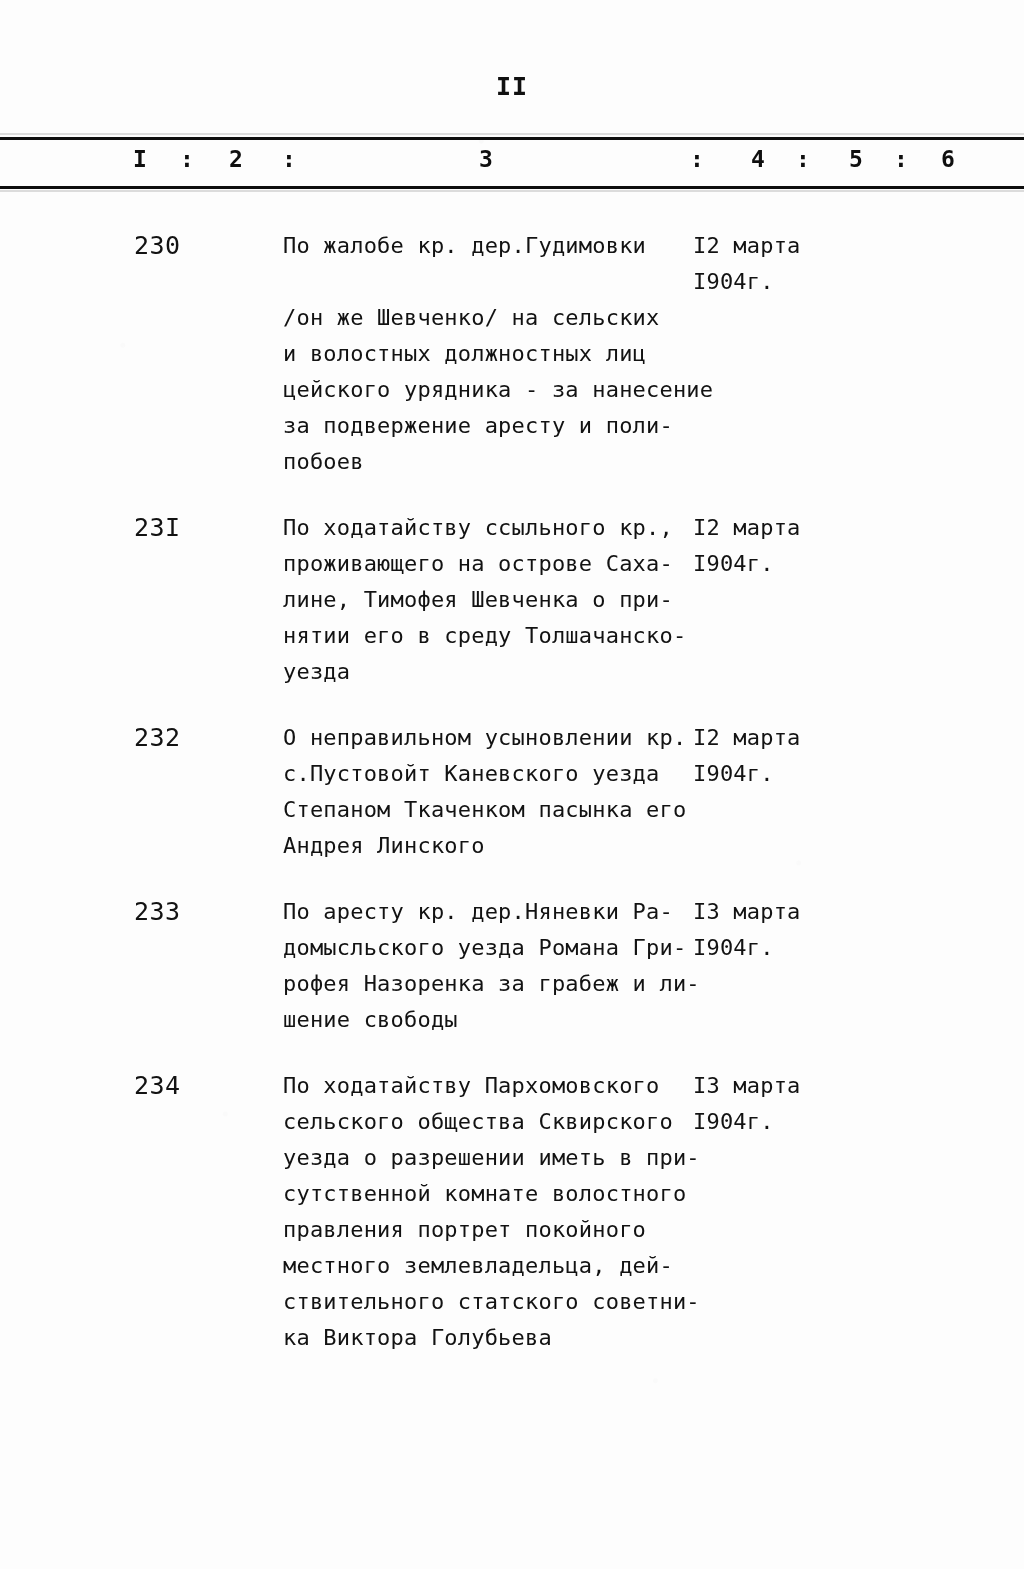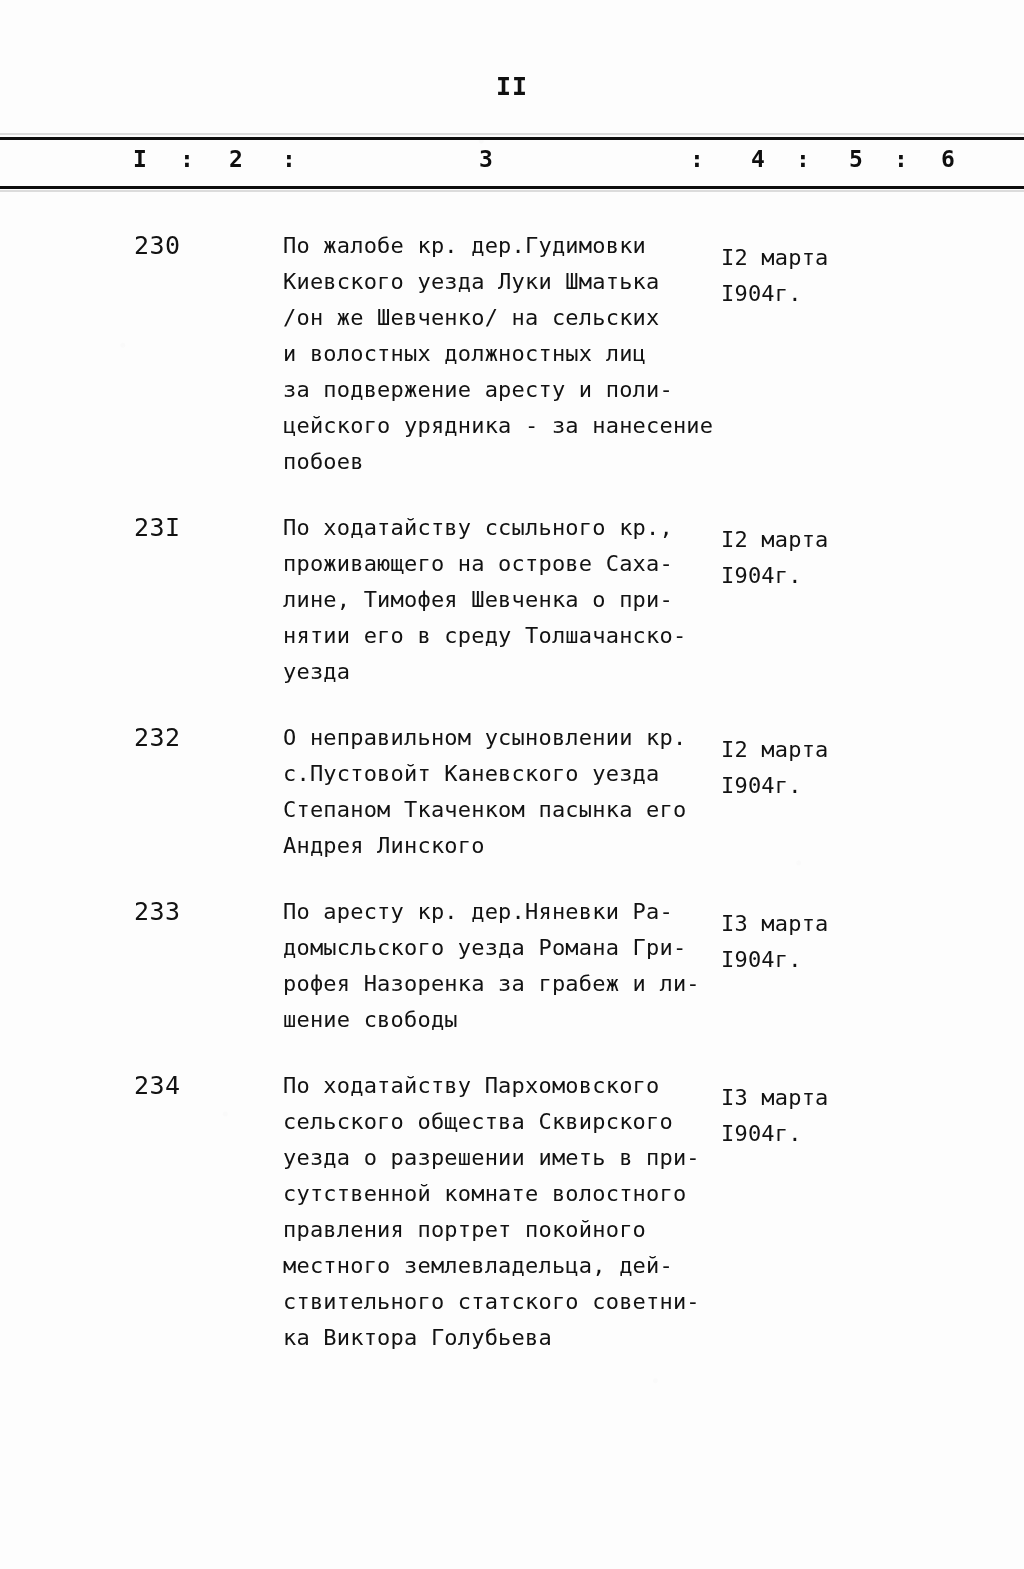--- a/index.html
+++ b/index.html
@@ -122,24 +122,23 @@
     letter-spacing: 0.2px;
     white-space: pre;
     color: #121212;
   }
   .line .ltext {
     display: inline-block;
   }
   .line .rtext {
     position: absolute;
     left: 410px;
-    top: 12px;
+    top: 0;
     display: inline-block;
     white-space: pre;
-    margin-left: 28px;
   }
 </style>
 </head>
 <body>
 
 <div class="page">
 
   <div class="page-number">II</div>
 
   <div class="rule-ghost ghost-a"></div>
@@ -160,25 +159,25 @@
   </div>
 
   <div class="rule rule-bottom"></div>
   <div class="rule-ghost ghost-b"></div>
 
   <div class="entries" id="entries">
       <div class="entry">
         <div class="entry-number">230</div>
         <div class="entry-lines">
           <div class="line"><span class="ltext">По жалобе кр. дер.Гудимовки</span><span class="rtext">I2 марта</span></div>
-          <div class="line"><span class="ltext">Киевского уезда Луки Шматька</span><span class="rtext">I904г.</span></div>
+          <div class="line"><span class="rtext">I904г.</span></div>
           <div class="line"><span class="ltext">/он же Шевченко/ на сельских</span></div>
           <div class="line"><span class="ltext">и волостных должностных лиц</span></div>
+          <div class="line"><span class="ltext">цейского урядника - за нанесение</span></div>
           <div class="line"><span class="ltext">за подвержение аресту и поли-</span></div>
-          <div class="line"><span class="ltext">цейского урядника - за нанесение</span></div>
           <div class="line"><span class="ltext">побоев</span></div>
         </div>
       </div>
       <div class="entry">
         <div class="entry-number">23I</div>
         <div class="entry-lines">
           <div class="line"><span class="ltext">По ходатайству ссыльного кр.,</span><span class="rtext">I2 марта</span></div>
           <div class="line"><span class="ltext">проживающего на острове Саха-</span><span class="rtext">I904г.</span></div>
           <div class="line"><span class="ltext">лине, Тимофея Шевченка о при-</span></div>
           <div class="line"><span class="ltext">нятии его в среду Толшачанско-</span></div>

